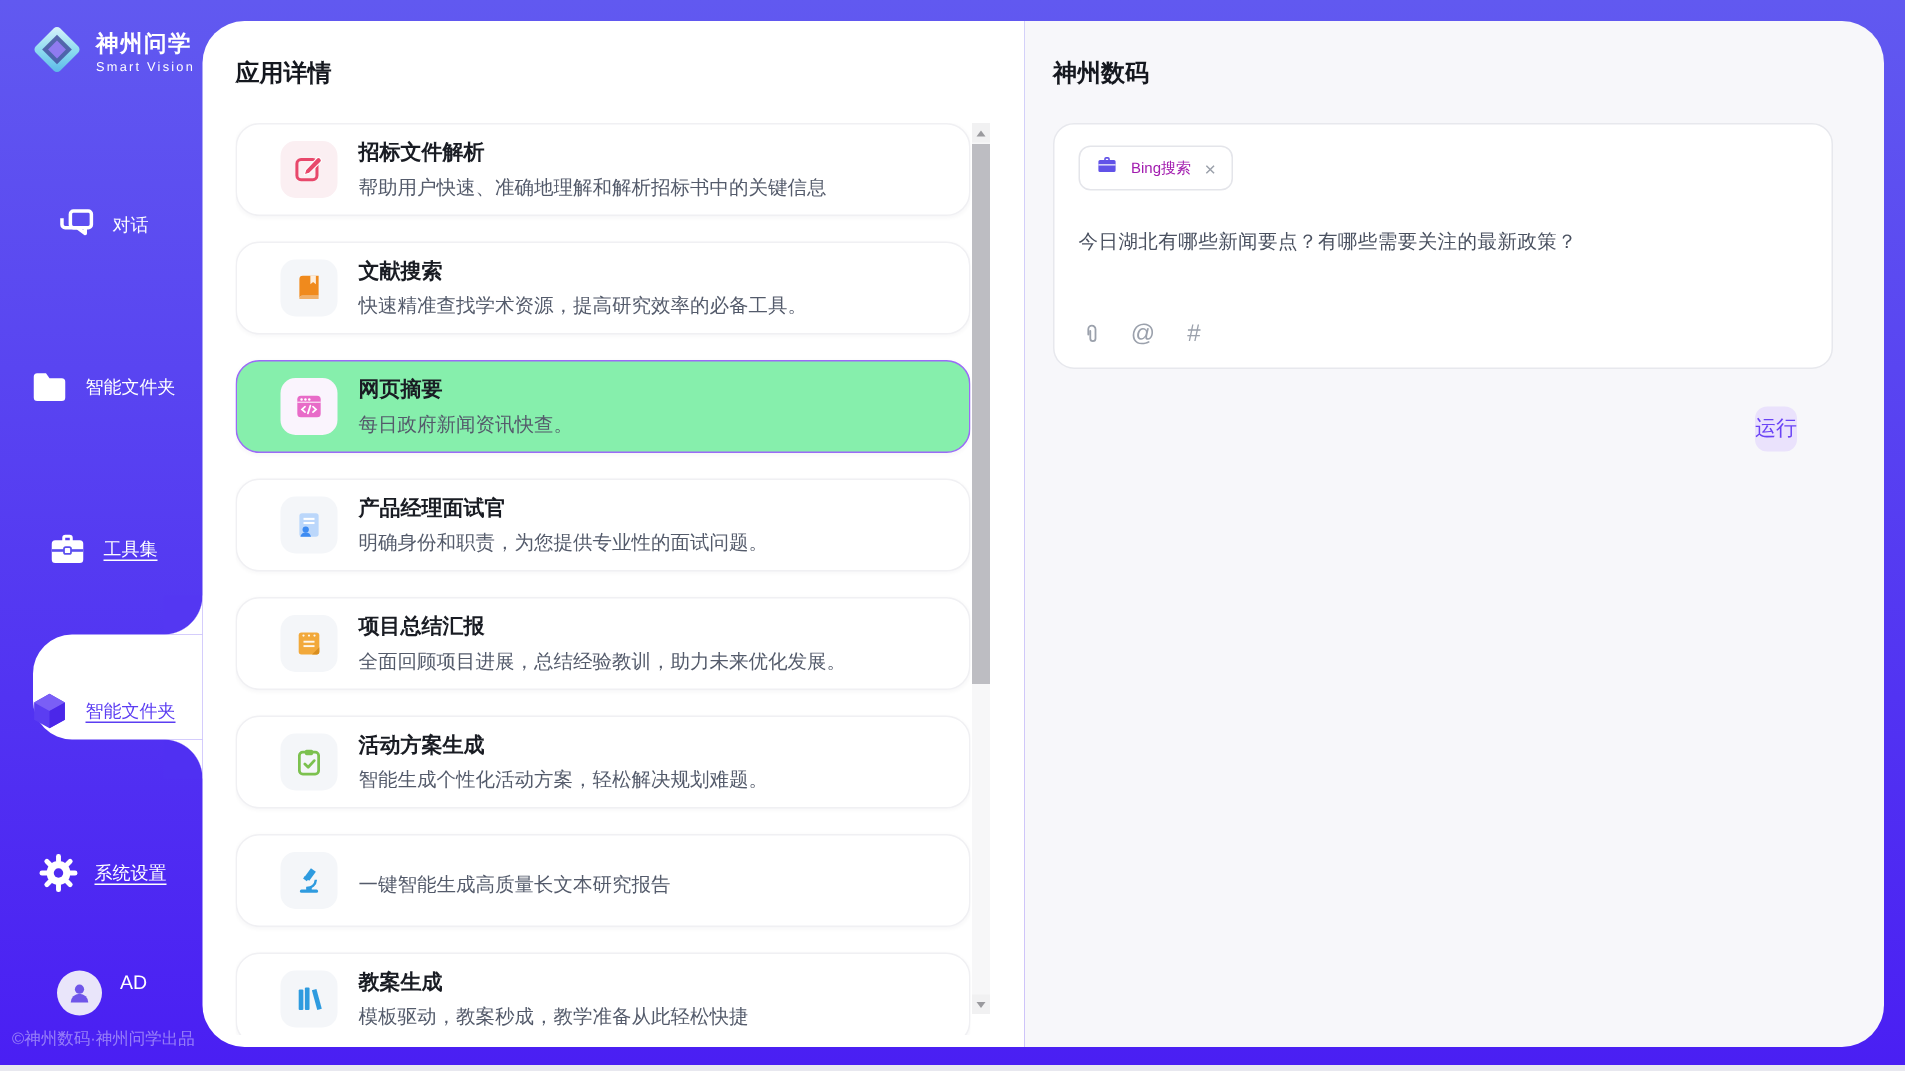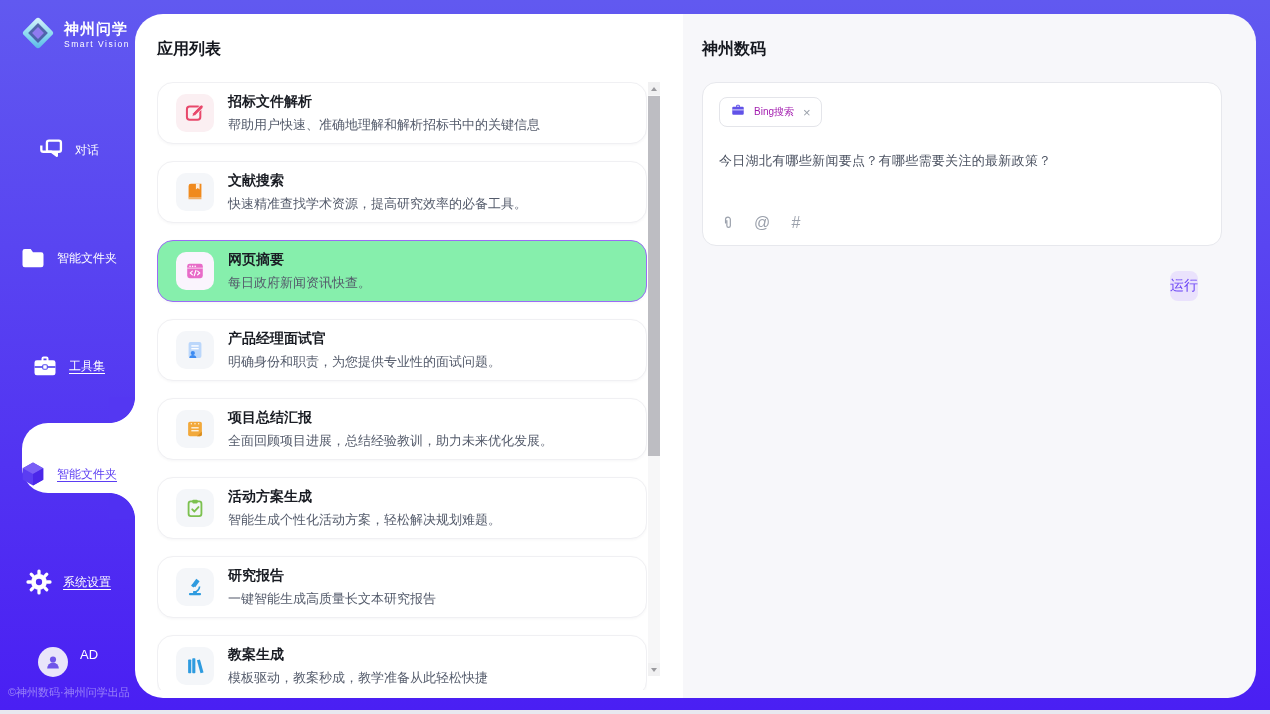--- a/index.html
+++ b/index.html
@@ -40,21 +40,21 @@
   
   .content { position:absolute; left:135px; top:14px; right:14px; bottom:12px; display:flex; }
   .panel-list { width:548px; background:#fff; border-radius:28px 0 0 28px; position:relative; }
   .panel-detail { flex:1; background:#F7F7FA; border-radius:0 28px 28px 0; position:relative; }
   .panel-title { position:absolute; left:22px; top:25px; font-size:16px; font-weight:700; color:#15181F; }
   .panel-detail .panel-title { left:19px; }
 
   
   .list-wrap { position:absolute; left:22px; width:490px; top:68px; bottom:8px; overflow:hidden; }
   .card { height:62px; background:#fff; border:1px solid #F0F0F3; border-radius:16px; display:flex;
-          align-items:center; padding:0 16px 0 18px; margin-bottom:17px;
+          align-items:center; padding:0 16px 0 29px; margin-bottom:17px;
           box-shadow:0 1px 3px rgba(16,24,40,.04); cursor:pointer; }
   .card.selected { background:#86efac; border:1px solid #9B6BF7; }
   .icon-box { width:38px; height:38px; border-radius:10px; flex:0 0 38px; display:flex;
               align-items:center; justify-content:center; }
   .card-text { margin-left:14px; min-width:0; }
   .card-title { font-size:14px; font-weight:700; color:#191C23; }
   .card-desc { font-size:13px; color:#545B6B; margin-top:5px; white-space:nowrap; }
 
   
   .scrollbar { position:absolute; right:23px; top:68px; bottom:22px; width:12px; background:#F7F7F8; }
@@ -187,21 +187,21 @@
         </svg>
       </span>
       <span class="user-name">AD</span>
     </div>
     <div class="copyright">©神州数码·神州问学出品</div>
   </div>
 
   <div class="content">
 
     <section class="panel-list">
-      <h2 class="panel-title">应用列表</h2>
+      <h2 class="panel-title">应用详情</h2>
       <div class="list-wrap" id="app-list">
           <div class="card">
     <span class="icon-box" style="background: rgb(251, 239, 242);">
               <svg width="22" height="22" viewBox="0 0 24 24">
                 <rect x="3.2" y="4.8" width="14.6" height="14.6" rx="3" fill="none" stroke="#E8486B" stroke-width="2.2"></rect>
                 <path d="M8.6 15.8 l1-3.6 L17.7 3.8 a1.7 1.7 0 0 1 2.4 0 l.4 .4 a1.7 1.7 0 0 1 0 2.4 L12.2 14.8 Z" fill="#E8486B" stroke="#fff" stroke-width=".8"></path>
               </svg>
             </span>
     <span class="card-text">
       <div class="card-title">招标文件解析</div>
@@ -286,21 +286,20 @@
     <span class="icon-box" style="background: rgb(244, 246, 249);">
               <svg width="22" height="22" viewBox="0 0 24 24">
                 <path d="M13.4 3 l3.6 2.6 -4.8 6.6 -3.6 -2.6 Z" fill="#2E9BDF"></path>
                 <rect x="8" y="9.6" width="3.4" height="2.2" transform="rotate(36 9.7 10.7)" fill="#2E9BDF"></rect>
                 <path d="M17 11.5 a6.2 6.2 0 0 1 -6.8 5.9" stroke="#2E9BDF" stroke-width="1.8" fill="none"></path>
                 <rect x="10" y="16.6" width="4" height="2.4" fill="#2E9BDF"></rect>
                 <rect x="5.4" y="18.6" width="13.2" height="2.3" rx="1.1" fill="#2E9BDF"></rect>
               </svg>
             </span>
     <span class="card-text">
-      <div class="card-title">研究报告</div>
       <div class="card-desc">一键智能生成高质量长文本研究报告</div>
     </span>
   </div>
           <div class="card">
     <span class="icon-box" style="background: rgb(244, 246, 249);">
               <svg width="22" height="22" viewBox="0 0 24 24">
                 <rect x="4.5" y="5" width="3.4" height="15" rx=".8" fill="#2E9BDF"></rect>
                 <rect x="9" y="3.6" width="3.4" height="16.4" rx=".8" fill="#2E9BDF"></rect>
                 <path d="M14.1 5.7 l3.3 -.9 3.9 14.3 -3.3 .9 Z" fill="#2E9BDF"></path>
               </svg>

